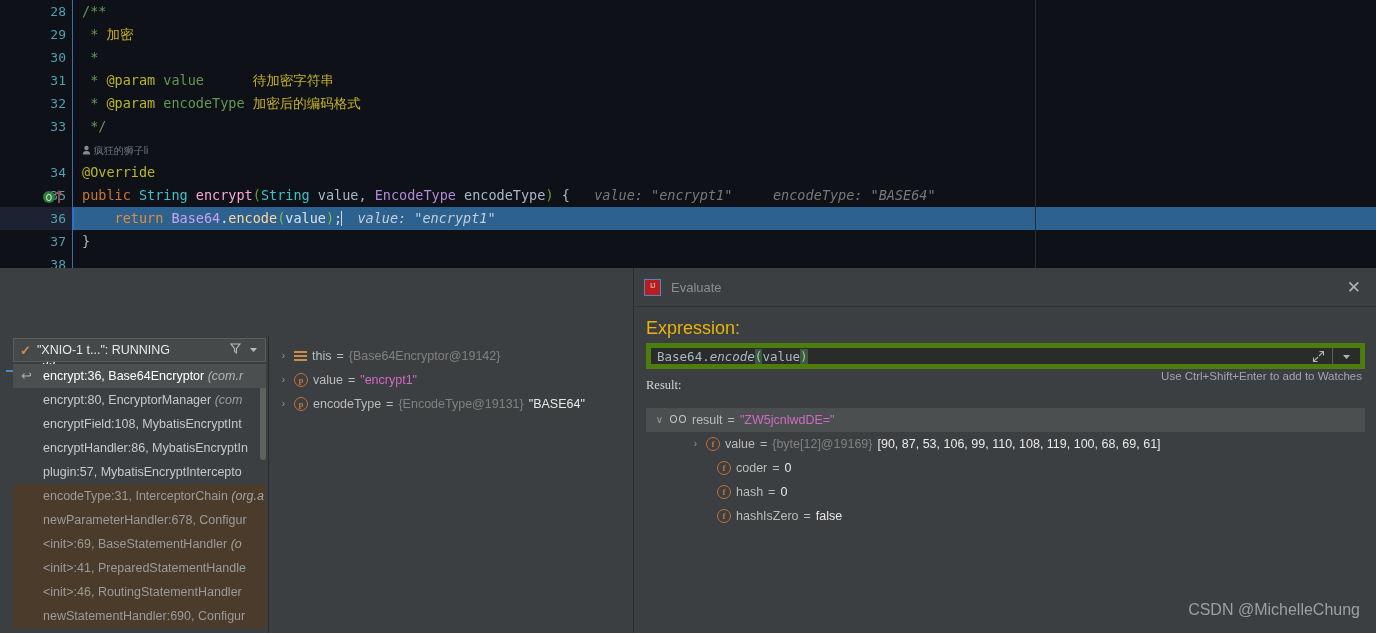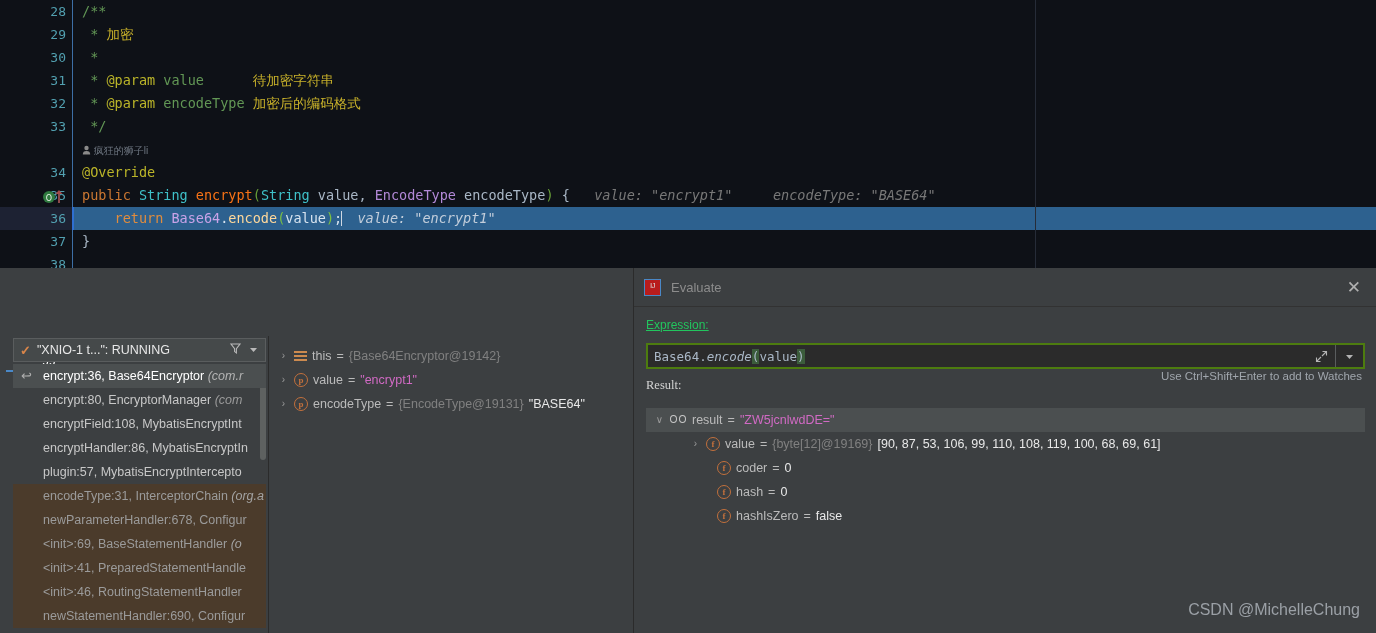--- a/index.html
+++ b/index.html
@@ -43,21 +43,21 @@
   .codetext { position: absolute; left: 82px; top: 0; height: 23px; }
   .rmargin {
     position: absolute; left: 1035px; top: 0; width: 1px; height: 268px;
     background: #262c38;
   }
   .t-cmtd  { color: #629755; }
   .t-tag   { color: #c9b22a; }
   .t-ann   { color: #bbb529; }
   .t-kw    { color: #cc7832; }
   .t-type  { color: #3fc1c9; }
-  .t-meth  { color: #f97316; }
+  .t-meth  { color: #f9a8d4; }
   .t-cls   { color: #b389d8; }
   .t-plain { color: #a9b7c6; }
   .t-punct { color: #a9b7c6; }
   .t-paren { color: #689f38; }
   .t-hint  { color: #787878; font-style: italic; }
   .hl .t-plain, .hl .t-punct { color: #d7e3ef; }
   .hl .t-kw { color: #e08c3e; }
   .hl .t-cls { color: #c9a3e8; }
   .hl .t-meth { color: #ffd89b; }
   .hl .t-paren { color: #7bc043; }
@@ -192,25 +192,25 @@
   }
   #eval-title { font-size: 13px; color: #8c8c8c; }
   #eval-close {
     margin-left: auto; color: #b0b0b0; font-size: 17px; line-height: 1;
     padding: 2px 6px; cursor: default;
   }
   #eval-sep {
     position: absolute; left: 0; top: 38px; width: 743px; height: 1px; background: #323232;
   }
   .eval-label {
-    position: absolute; font-size: 12px; color: #22c55e; text-decoration: underline;
+    position: absolute; font-size: 18px; color: #eab308;
   }
   #expr-wrap {
     position: absolute; left: 12px; top: 75px; width: 719px; height: 26px;
-    background: #2b2b2b; border: 2px solid #4d7c0f; display: flex; align-items: stretch;
+    background: #2b2b2b; border: 5px solid #4d7c0f; display: flex; align-items: stretch;
   }
   #expr-input {
     flex: 1; display: flex; align-items: center; padding-left: 6px;
     font-family: "DejaVu Sans Mono", "Liberation Mono", monospace; font-size: 12.5px;
     white-space: pre;
   }
   .e-plain { color: #a9b7c6; }
   .e-meth  { color: #a9b7c6; font-style: italic; }
   .e-paren { color: #a9b7c6; background: #3b5c3b; }
   .e-arg   { color: #a9b7c6; }

